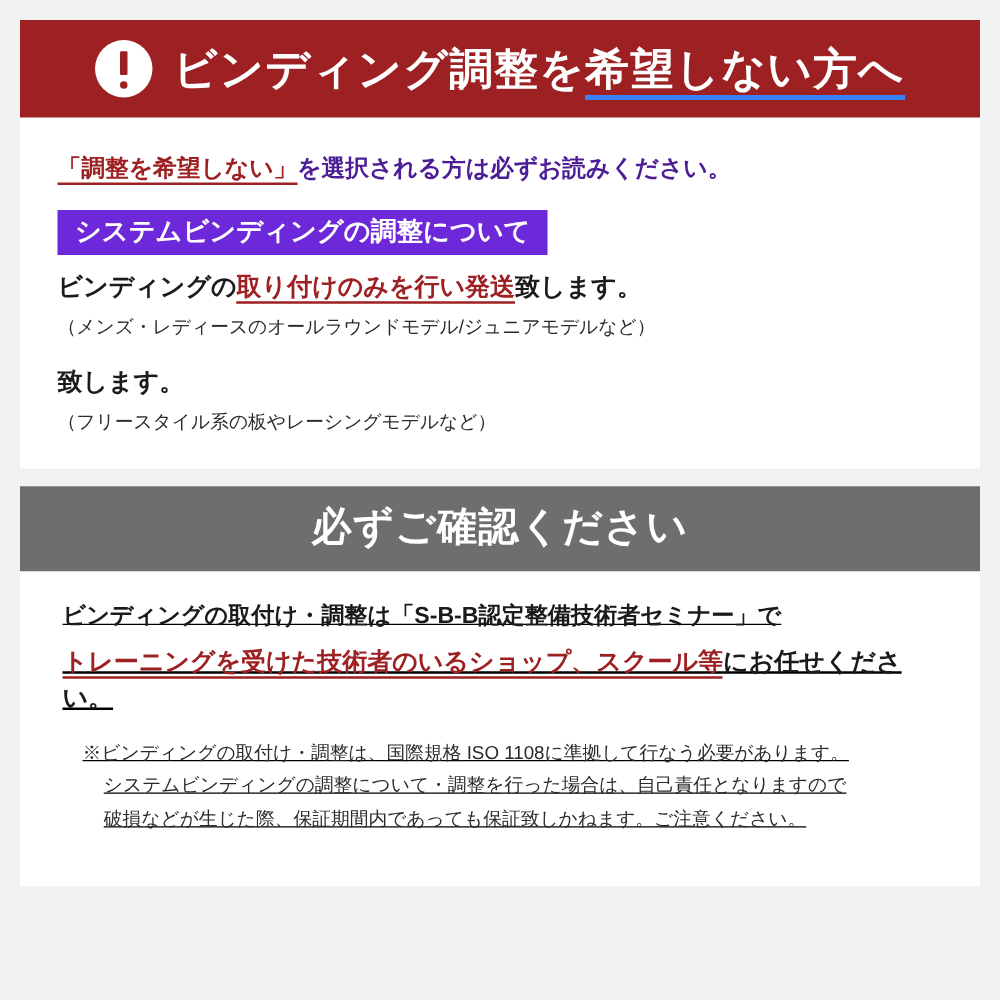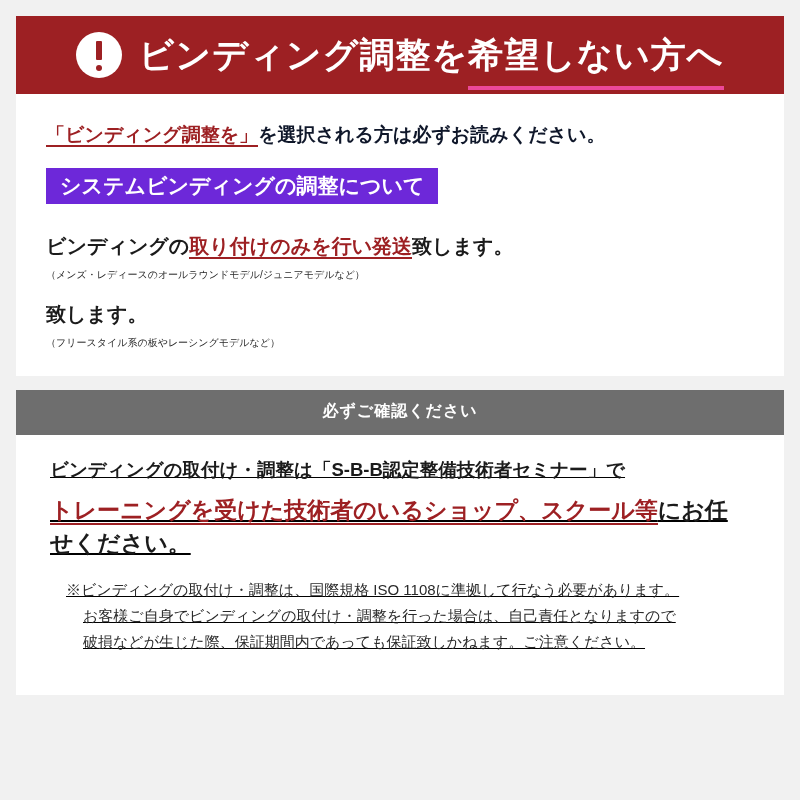--- a/index.html
+++ b/index.html
@@ -73,97 +73,97 @@
   }
   .banner-title {
     color: #ffffff;
     font-size: 35px;
     font-weight: bold;
     letter-spacing: 1px;
     white-space: nowrap;
   }
   .banner-title .hl {
     color: #ffffff;
-    border-bottom: 4px solid #ec4899;
-    padding-bottom: 12px;
+    border-bottom: 4px solid #3b82f6;
+    padding-bottom: 1px;
   }
 
   .card-body {
     padding: 22px 30px 26px 30px;
   }
   .lead {
     font-size: 19px;
     color: #222;
     margin: 6px 0 20px 0;
     font-weight: bold;
   }
   .lead .u {
     color: #9d2023;
     border-bottom: 2px solid #9d2023;
   }
   .lead .norm {
     font-weight: bold;
-    color: #0f172a;
+    color: #4c1d95;
   }
 
   .section-head {
     background: #6d28d9;
     color: #fff;
     font-size: 21px;
     font-weight: bold;
     display: inline-block;
     padding: 5px 14px 6px 14px;
     margin: 0 0 12px 0;
     line-height: 1.2;
   }
   .sec-wrap { margin-bottom: 18px; }
   .sec-wrap:last-child { margin-bottom: 0; }
 
   .body-line {
     font-size: 20px;
     color: #1b1b1b;
-    margin: 16px 0 6px 0;
+    margin: 0 0 6px 0;
     font-weight: bold;
     line-height: 1.45;
   }
   .body-line .ul-red {
     color: #9d2023;
     border-bottom: 2px solid #9d2023;
   }
   .note {
-    font-size: 10px;
+    font-size: 15px;
     color: #2a2a2a;
     margin: 4px 0 0 0;
     line-height: 1.5;
   }
 
   
   .card-2 { flex: 0 0 auto; }
   .gray-head {
     background: #6e6e6e;
     color: #ffffff;
     text-align: center;
-    font-size: 16px;
+    font-size: 32px;
     font-weight: bold;
     padding: 11px 0 13px 0;
     letter-spacing: 1px;
   }
   .c2-body {
     padding: 22px 34px 24px 34px;
     text-decoration: underline;
   }
   .c2-line1 {
     font-size: 18.5px;
     color: #1b1b1b;
     font-weight: bold;
     margin: 0 0 10px 0;
     line-height: 1.45;
   }
   .c2-line2 {
-    font-size: 23px;
+    font-size: 20px;
     color: #1b1b1b;
     font-weight: bold;
     margin: 0 0 16px 0;
     line-height: 1.45;
   }
   .c2-line2 .ul-red {
     color: #9d2023;
     border-bottom: 2px solid #9d2023;
   }
   .fine {
@@ -187,21 +187,21 @@
         <div class="dot"></div>
       </div>
       <div class="banner-title">
         <span>ビンディング調整を</span><span class="hl">希望しない方へ</span>
       </div>
     </div>
 
     <div class="card-body">
 
       <p class="lead">
-        <span class="u">「ビンディング調整を」</span><span class="norm">を選択される方は必ずお読みください。</span>
+        <span class="u">「調整を希望しない」</span><span class="norm">を選択される方は必ずお読みください。</span>
       </p>
 
       <div class="sec-wrap">
         <div class="section-head">システムビンディングの調整について</div>
         <p class="body-line">
           <span>ビンディングの</span><span class="ul-red">取り付けのみを行い発送</span><span>致します。</span>
         </p>
         <p class="note">（メンズ・レディースのオールラウンドモデル/ジュニアモデルなど）</p>
       </div>
 
@@ -215,19 +215,19 @@
 
   <div class="card card-2">
     <div class="gray-head">必ずご確認ください</div>
     <div class="c2-body">
       <p class="c2-line1">ビンディングの取付け・調整は「S-B-B認定整備技術者セミナー」で</p>
       <p class="c2-line2">
         <span class="ul-red">トレーニングを受けた技術者のいるショップ、スクール等</span><span>にお任せください。</span>
       </p>
       <p class="fine">
         <span>※ビンディングの取付け・調整は、国際規格 ISO 1108に準拠して行なう必要があります。</span>
-        <span class="indent">お客様ご自身でビンディングの取付け・調整を行った場合は、自己責任となりますので</span>
+        <span class="indent">システムビンディングの調整について・調整を行った場合は、自己責任となりますので</span>
         <span class="indent">破損などが生じた際、保証期間内であっても保証致しかねます。ご注意ください。</span>
       </p>
     </div>
   </div>
 
 </div>
 
 </body></html>

